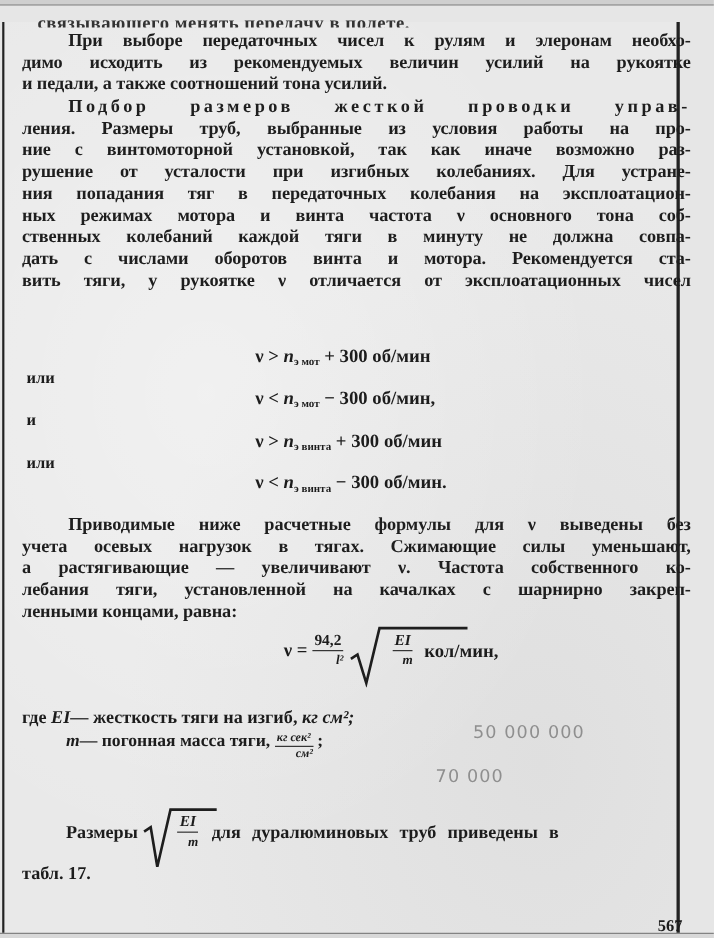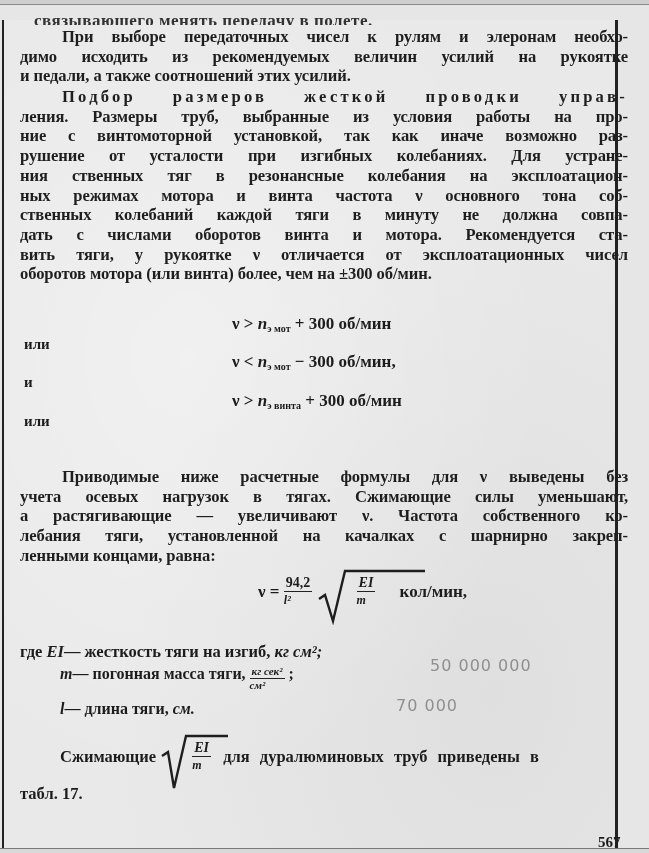--- a/index.html
+++ b/index.html
@@ -34,21 +34,21 @@
   .line.last { text-align-last:left; }
   .indent { padding-left:42px; }
   .spaced { letter-spacing:3.2px; }
   .eq {
     position:absolute; font-size:17px; font-weight:bold; white-space:nowrap;
   }
   .eq i { font-style:italic; }
   .sub { font-size:10px; font-style:normal; vertical-align:-3px; }
   .conn { position:absolute; left:20px; font-size:15px; font-weight:bold; }
   .formula { position:absolute; left:254px; top:555px; height:60px; font-size:17px; font-weight:bold; }
-  .frac { display:inline-block; vertical-align:middle; text-align:left; }
+  .frac { display:inline-block; vertical-align:middle; text-align:right; }
   .frac .num { display:block; font-size:14px; border-bottom:1.5px solid #222; padding:0 2px; line-height:16px; }
   .frac .den { display:block; font-size:12px; font-style:italic; line-height:16px; }
   .sqrt { display:inline-block; vertical-align:middle; position:relative; padding-left:30px; }
   .sqrt svg { position:absolute; left:0; top:-6px; }
   .hand {
     position:absolute; font-family:"DejaVu Sans", sans-serif; 
     color:#8f8f8f; font-size:16px; letter-spacing:1px; font-weight:normal;
   }
   .pagenum { position:absolute; left:594px; top:802px; font-size:15px; font-weight:bold;margin-top:12px; }
 </style>
@@ -57,34 +57,33 @@
 
 <div class="topbar"></div>
 
 <div class="page">
 
   <div class="cut">связывающего менять передачу в полете.</div>
 
   <div class="txt" style="top:7px;">
     <span class="line indent">При выборе передаточных чисел к рулям и элеронам необхо-</span>
     <span class="line">димо исходить из рекомендуемых величин усилий на рукоятке</span>
-    <span class="line last">и педали, а также соотношений этих усилий.</span>
+    <span class="line last">и педали, а также соотношений тона усилий.</span>
   </div>
 
   <div class="txt" style="top:67px;">
     <span class="line indent spaced">Подбор размеров жесткой проводки управ-</span>
     <span class="line">ления. Размеры труб, выбранные из условия работы на про-</span>
     <span class="line">ние с винтомоторной установкой, так как иначе возможно раз-</span>
     <span class="line">рушение от усталости при изгибных колебаниях. Для устране-</span>
-    <span class="line">ния ственных тяг в резонансные колебания на эксплоатацион-</span>
+    <span class="line">ния попадания тяг в передаточных колебания на эксплоатацион-</span>
     <span class="line">ных режимах мотора и винта частота ν основного тона соб-</span>
     <span class="line">ственных колебаний каждой тяги в минуту не должна совпа-</span>
     <span class="line">дать с числами оборотов винта и мотора. Рекомендуется ста-</span>
     <span class="line">вить тяги, у рукоятке ν отличается от эксплоатационных чисел</span>
-    <span class="line last">оборотов мотора (или винта) более, чем на ±300 об/мин.</span>
   </div>
 
   <div class="eq" style="left:228px; top:294px;">
     <span>ν</span>
     <span>&gt;</span>
     <i>n</i><span class="sub">э мот</span>
     <span>+</span>
     <span>300</span>
     <span>об/мин</span><span></span>
   </div>
@@ -100,20 +99,28 @@
   <div class="conn" style="top:354px;">и</div>
   <div class="eq" style="left:228px; top:371px;">
     <span>ν</span>
     <span>&gt;</span>
     <i>n</i><span class="sub">э винта</span>
     <span>+</span>
     <span>300</span>
     <span>об/мин</span><span></span>
   </div>
   <div class="conn" style="top:393px;">или</div>
+  <div class="eq" style="left:228px; top:409px;">
+    <span>ν</span>
+    <span>&lt;</span>
+    <i>n</i><span class="sub">э винта</span>
+    <span>−</span>
+    <span>300</span>
+    <span>об/мин</span><span>.</span>
+  </div>
 
   <div class="txt" style="top:447px;">
     <span class="line indent">Приводимые ниже расчетные формулы для ν выведены без</span>
     <span class="line">учета осевых нагрузок в тягах. Сжимающие силы уменьшают,</span>
     <span class="line">а растягивающие — увеличивают ν. Частота собственного ко-</span>
     <span class="line">лебания тяги, установленной на качалках с шарнирно закреп-</span>
     <span class="line last">ленными концами, равна:</span>
   </div>
 
   <div class="formula">
@@ -124,46 +131,42 @@
     </span>
     <span class="sqrt">
       <svg width="110" height="56" viewBox="0 0 110 56">
         <path d="M2 30 L8 26 L16 52 L28 2 L108 2" fill="none" stroke="#1e1e1e" stroke-width="2.4"></path>
       </svg>
       <span class="frac" style="margin-left:10px;">
         <span class="num" style="font-style:italic;">EI</span>
         <span class="den">m</span>
       </span>
     </span>
-    <span style="vertical-align:middle; margin-left:20px;">кол/мин,</span>
+    <span style="vertical-align:middle; margin-left:6px;">кол/мин,</span>
   </div>
 
   <div class="eq" style="left:56px; top:645px; font-size:16px;">
     <i>m</i><span>— погонная масса тяги,</span>
     <span class="frac" style="vertical-align:-10px;">
       <span class="num" style="font-size:11px; font-style:italic; line-height:13px;">кг сек²</span>
       <span class="den" style="font-size:11px; line-height:13px;">см²</span>
     </span>
     <span>;</span>
   </div>
   <div class="eq" style="left:16px; top:622px; font-size:16.5px;">
     <span>где</span>
     <i>EI</i><span>— жесткость тяги на изгиб,</span>
     <i>кг см²;</i>
   </div>
-  <div class="eq" style="left:56px; top:680px; font-size:16px;">
-    <i>l</i><span>— длина тяги,</span>
-    <i>см.</i>
-  </div>
 
   <div class="hand" style="left:426px; top:636px;">50 000 000</div>
   <div class="hand" style="left:392px; top:676px;">70 000</div>
 
   <div class="eq" style="left:56px; top:720px; font-size:16.5px;">
-    <span style="vertical-align:middle;">Сжимающие</span>
+    <span style="vertical-align:middle;">Размеры</span>
     <span class="sqrt" style="padding-left:26px;">
       <svg width="70" height="58" viewBox="0 0 70 58">
         <path d="M2 22 L8 18 L14 54 L26 2 L68 2" fill="none" stroke="#1e1e1e" stroke-width="2.4"></path>
       </svg>
       <span class="frac" style="margin-left:6px;">
         <span class="num" style="font-style:italic;">EI</span>
         <span class="den">m</span>
       </span>
     </span>
     <span style="vertical-align:middle; margin-left:8px; word-spacing:6px;">для дуралюминовых труб приведены в</span>

